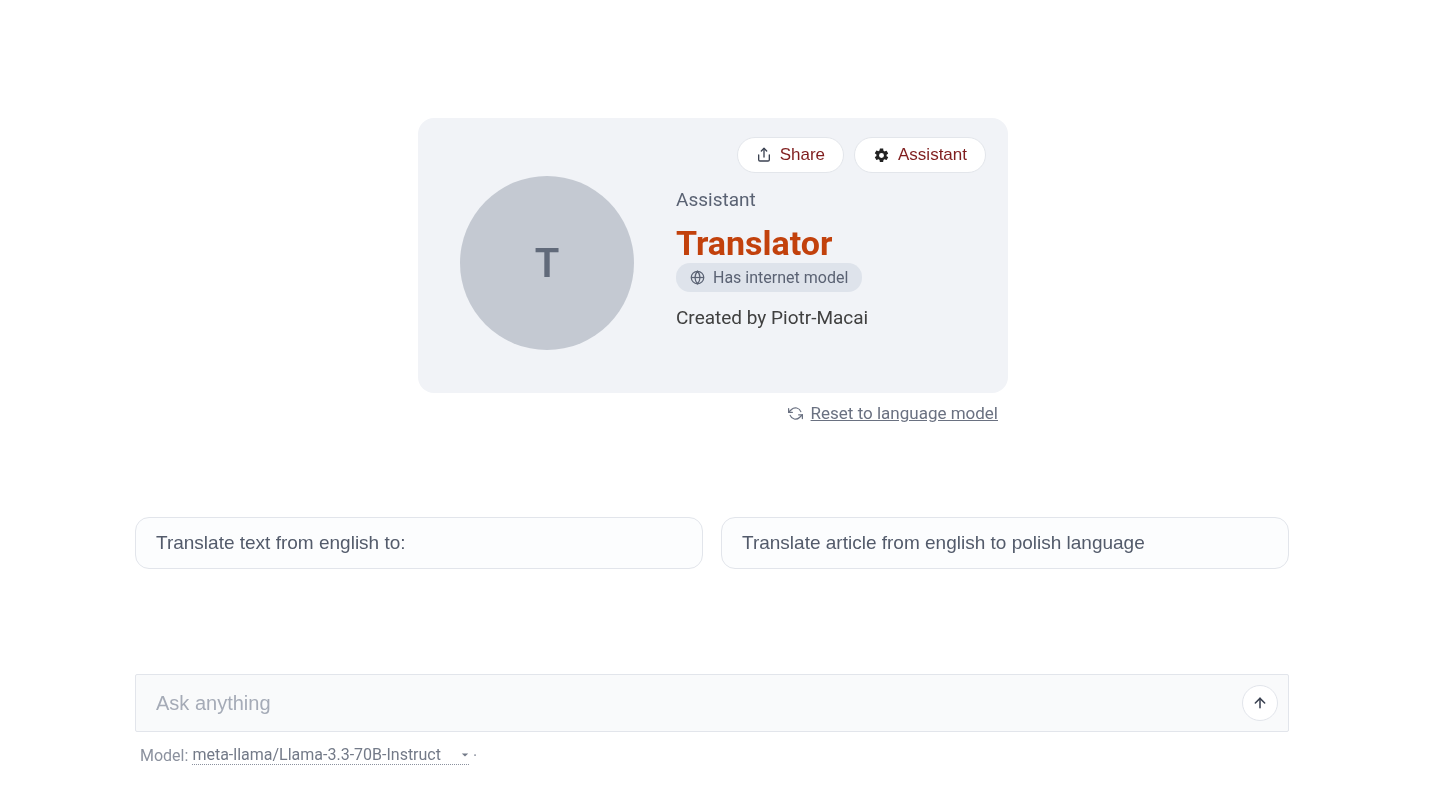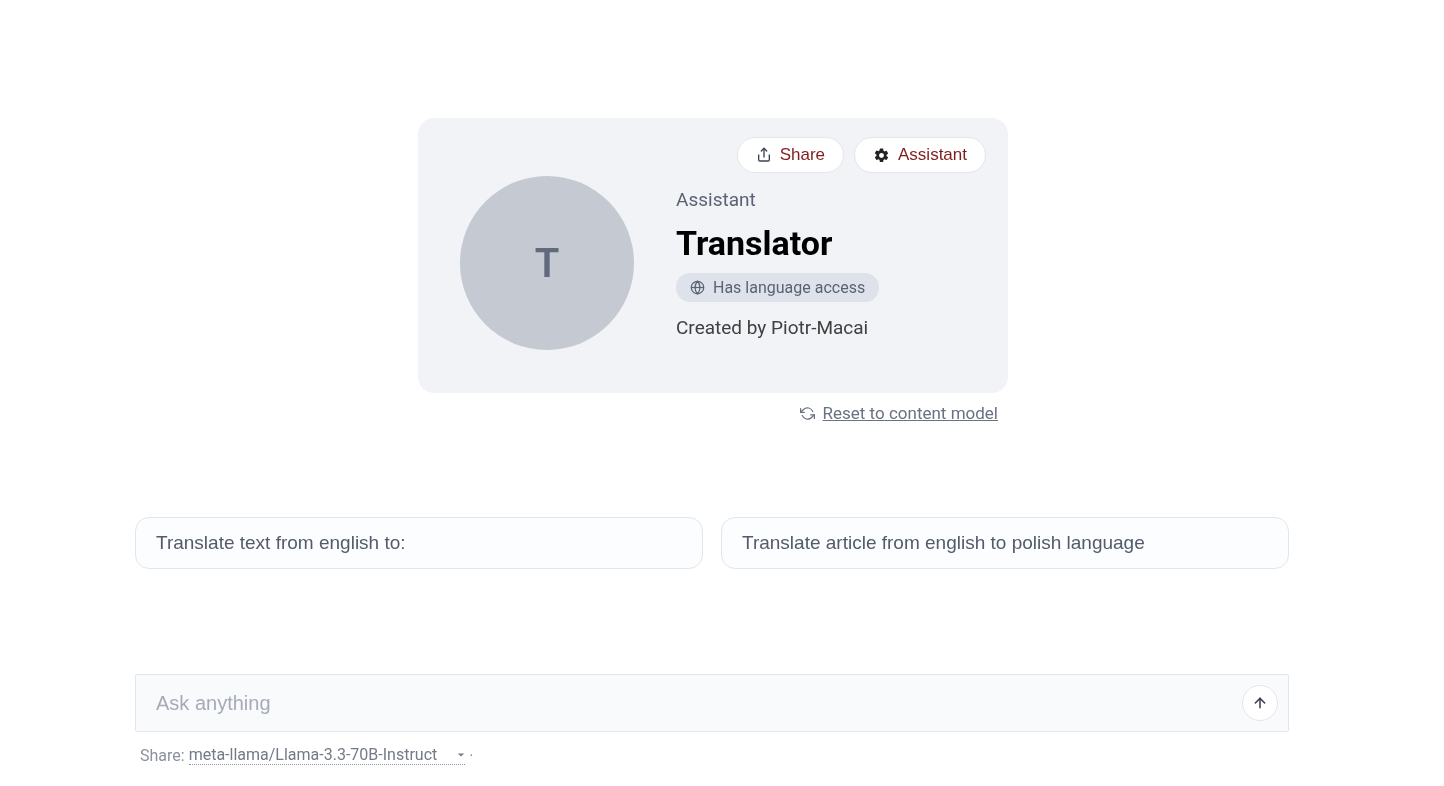--- a/index.html
+++ b/index.html
@@ -70,22 +70,21 @@
       top: 70px;
     }
     .meta .subtitle {
       font-size: 19px;
       color: #5a6273;
       margin-bottom: 12px;
     }
     .meta .title {
       font-size: 34px;
       font-weight: 700;
-      color: #000000;
-      margin-bottom: 10px;
+      color: #c2410c;
     }
     .badge {
       display: inline-flex;
       align-items: center;
       gap: 8px;
       background: #dee3eb;
       border-radius: 14px;
       padding: 5px 14px;
       font-size: 16px;
       color: #5a6273;
@@ -226,39 +225,39 @@
     <div class="subtitle">Assistant</div>
     <div class="title">Translator</div>
     <div class="badge">
       <span class="icon">
         <svg width="15" height="15" viewBox="0 0 24 24" fill="none" stroke="#5a6273" stroke-width="2">
           <circle cx="12" cy="12" r="10"></circle>
           <line x1="2" y1="12" x2="22" y2="12"></line>
           <path d="M12 2a15.3 15.3 0 0 1 4 10 15.3 15.3 0 0 1-4 10 15.3 15.3 0 0 1-4-10 15.3 15.3 0 0 1 4-10z"></path>
         </svg>
       </span>
-      <span>Has language access</span>
+      <span>Has internet model</span>
     </div>
     <div class="creator">
       <span>Created by </span><span>Piotr-Macai</span>
     </div>
   </div>
 </div>
 
 <div class="reset-link">
   <span class="reset-link-inner">
     <span class="icon">
       <svg width="15" height="15" viewBox="0 0 24 24" fill="none" stroke="#6a7181" stroke-width="2" stroke-linecap="round" stroke-linejoin="round">
         <polyline points="1 4 1 10 7 10"></polyline>
         <polyline points="23 20 23 14 17 14"></polyline>
         <path d="M20.49 9A9 9 0 0 0 5.64 5.64L1 10"></path>
         <path d="M3.51 15a9 9 0 0 0 14.85 3.36L23 14"></path>
       </svg>
     </span>
-    <span class="text">Reset to content model</span>
+    <span class="text">Reset to language model</span>
   </span>
 </div>
 
 <div class="suggestions">
   <button class="suggestion">Translate text from english to:</button>
   <button class="suggestion">Translate article from english to polish language</button>
 </div>
 
 <div class="input-area">
   <div class="input-box">
@@ -268,21 +267,21 @@
         <svg width="16" height="16" viewBox="0 0 24 24" fill="none" stroke="#3b4251" stroke-width="2.3" stroke-linecap="round" stroke-linejoin="round">
           <line x1="12" y1="19" x2="12" y2="5"></line>
           <polyline points="5 12 12 5 19 12"></polyline>
         </svg>
       </span>
     </button>
   </div>
 </div>
 
 <div class="footer-line">
-  <span>Share: </span>
+  <span>Model: </span>
   <span class="model-name">
     <span>meta-llama/Llama-3.3-70B-Instruct</span>
     <span class="icon">
       <svg width="8" height="8" viewBox="0 0 10 10">
           <path d="M1 3 L5 7 L9 3 Z" fill="#737a88"></path>
         </svg>
     </span>
   </span>
   <span> · </span>
 </div>

